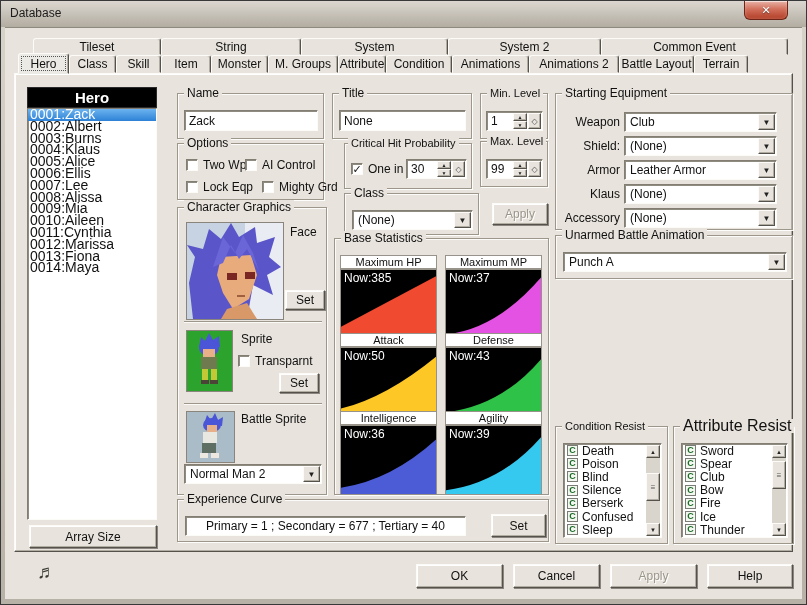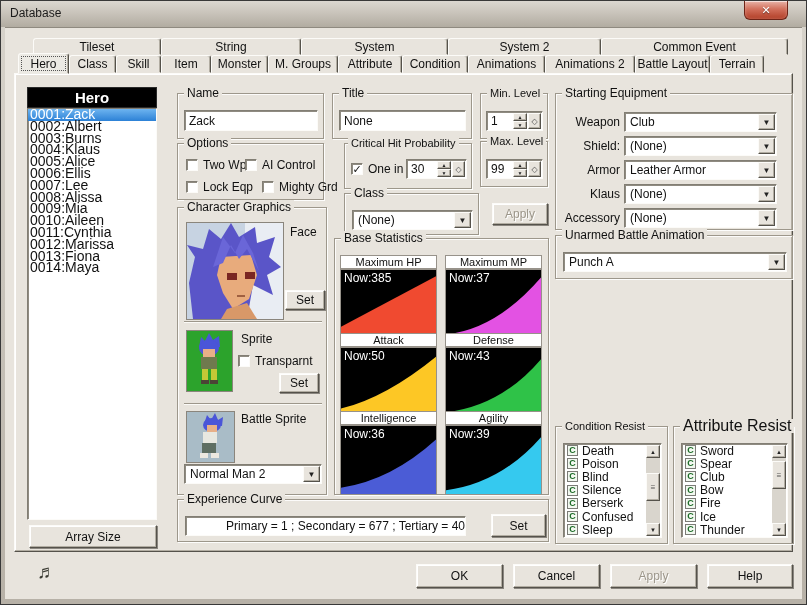--- a/index.html
+++ b/index.html
@@ -85,21 +85,21 @@
   
   .table{position:absolute;overflow:hidden;}
   .thead{display:flex;height:17px;}
   .th{background:#e8e4dd;border:1px solid;border-color:#fcfbf8 #55524b #55524b #fcfbf8;box-shadow:inset -1px -1px 0 #b2ada2;
     display:flex;align-items:center;padding-left:6px;font-size:12px;white-space:nowrap;overflow:hidden;}
 
   .sep{position:absolute;height:2px;border-top:1px solid #9d978b;border-bottom:1px solid #fbfaf7;}
   .imgbox{position:absolute;border:1px solid #8a857c;overflow:hidden;}
   .lab{position:absolute;white-space:nowrap;}
   .music{position:absolute;left:36px;top:560px;font-size:19px;color:#3c3c34;}
-  .exp-box{position:absolute;height:20px;display:flex;align-items:center;justify-content:flex-end;white-space:nowrap;overflow:hidden;}
+  .exp-box{position:absolute;height:20px;display:flex;align-items:center;justify-content:center;white-space:nowrap;overflow:hidden;}
   .eq-lab{position:absolute;width:62px;text-align:right;white-space:nowrap;}
 </style>
 </head>
 <body>
 
 <div class="window">
   <div class="titlebar">
     <span class="title-text">Database</span>
     <div class="close-btn">
         <span>✕</span>
@@ -136,21 +136,21 @@
       </div>
     <div class="tab" style="width:50px">
         <span>Item</span>
       </div>
     <div class="tab" style="width:57px">
         <span>Monster</span>
       </div>
     <div class="tab" style="width:70px">
         <span>M. Groups</span>
       </div>
-    <div class="tab" style="width:64px">
+    <div class="tab" style="width:48px">
         <span>Attribute</span>
       </div>
     <div class="tab" style="width:66px">
         <span>Condition</span>
       </div>
     <div class="tab" style="width:77px">
         <span>Animations</span>
       </div>
     <div class="tab" style="width:90px">
         <span>Animations 2</span>

